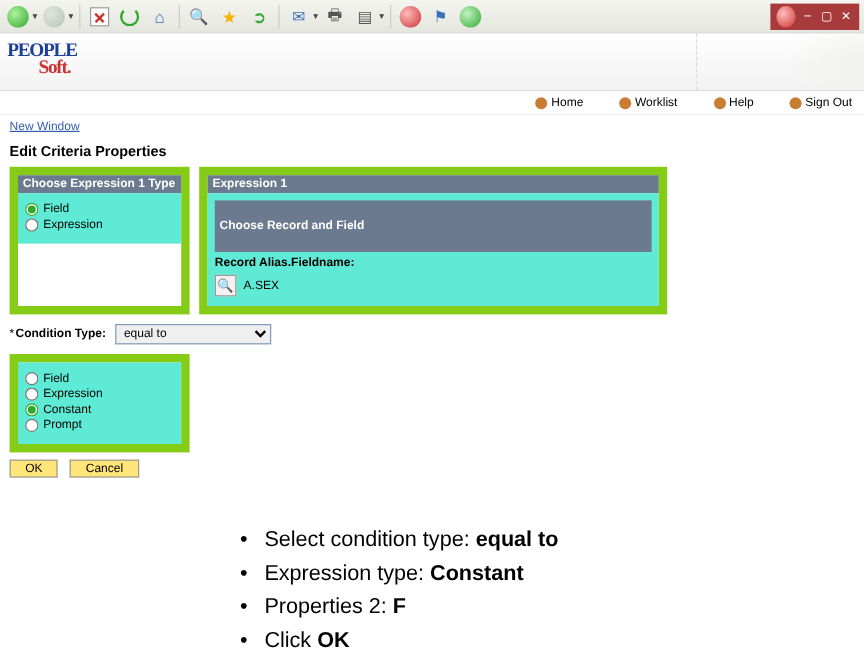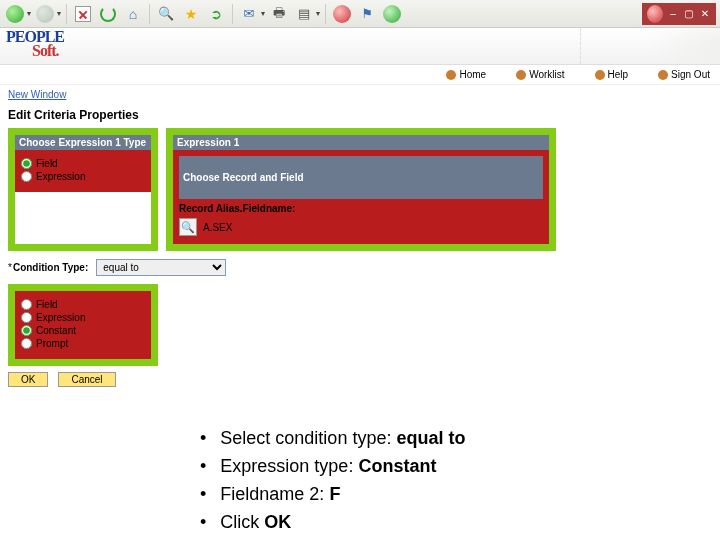--- a/index.html
+++ b/index.html
@@ -46,21 +46,21 @@
   .star-ic{color:#f5b301;font-size:14px;}
   .history-ic{color:#2fa82f;font-size:14px;}
   .caret{font-size:8px;color:#444;margin-left:-2px;}
   .window-ctrl{
     margin-left:auto; display:flex; align-items:center; gap:2px;
     background:#a73b3b; padding:2px 4px;
   }
   .wc{width:14px;height:12px;background:#a73b3b;color:#fff;font-size:10px;display:flex;align-items:center;justify-content:center;}
   
   .ps-header{
-    height:37px;
+    height:48px;
     background:linear-gradient(#fff, #f2f2f2);
     border-bottom:1px solid #dedede;
     display:flex;align-items:center;
     padding-left:6px;
     position:relative;
   }
   .ps-logo{font-family:"Comic Sans MS", cursive; font-weight:bold;}
   .ps-logo .people{color:#1a3e99;font-size:16px;letter-spacing:-1px;}
   .ps-logo .soft{color:#c33;font-size:16px;letter-spacing:-1px;margin-left:22px;}
   .swoosh{
@@ -99,21 +99,21 @@
   .row{display:flex;gap:8px;margin-bottom:6px;}
   .panel-head{
     background:#6b7a8f;color:#fff;font-size:10px;font-weight:bold;
     padding:2px 4px;
   }
   .panel{
     border:7px solid #84cc16;
   }
   .panel-body{
     padding:6px 6px 8px 6px;
-    background:#b91c1c;
+    background:#5eead4;
   }
   .exp1type{width:150px;}
   .exp1{flex:1;max-width:390px;}
   .sub-head{
     background:#6b7a8f;color:#fff;font-size:10px;font-weight:bold;
     padding:16px 4px;margin-bottom:4px;
   }
   .radio-line{display:flex;align-items:center;gap:4px;font-size:10px;margin:2px 0;}
   input[type=radio]{margin:0;accent-color:#2fa82f;width:11px;height:11px;}
   .field-row{display:flex;align-items:center;gap:6px;font-size:10px;}
@@ -303,20 +303,20 @@
     <li>
         <span class="bullet">•</span>
         <span><span>Select condition type: </span><b>equal to</b></span>
       </li>
     <li>
         <span class="bullet">•</span>
         <span><span>Expression type: </span><b>Constant</b></span>
       </li>
     <li>
         <span class="bullet">•</span>
-        <span><span>Fieldname 2: </span><b>F</b></span>
+        <span><span>Properties 2: </span><b>F</b></span>
       </li>
     <li>
         <span class="bullet">•</span>
         <span><span>Click </span><b>OK</b></span>
       </li>
   </ul>
 </div>
 
 </body></html>

